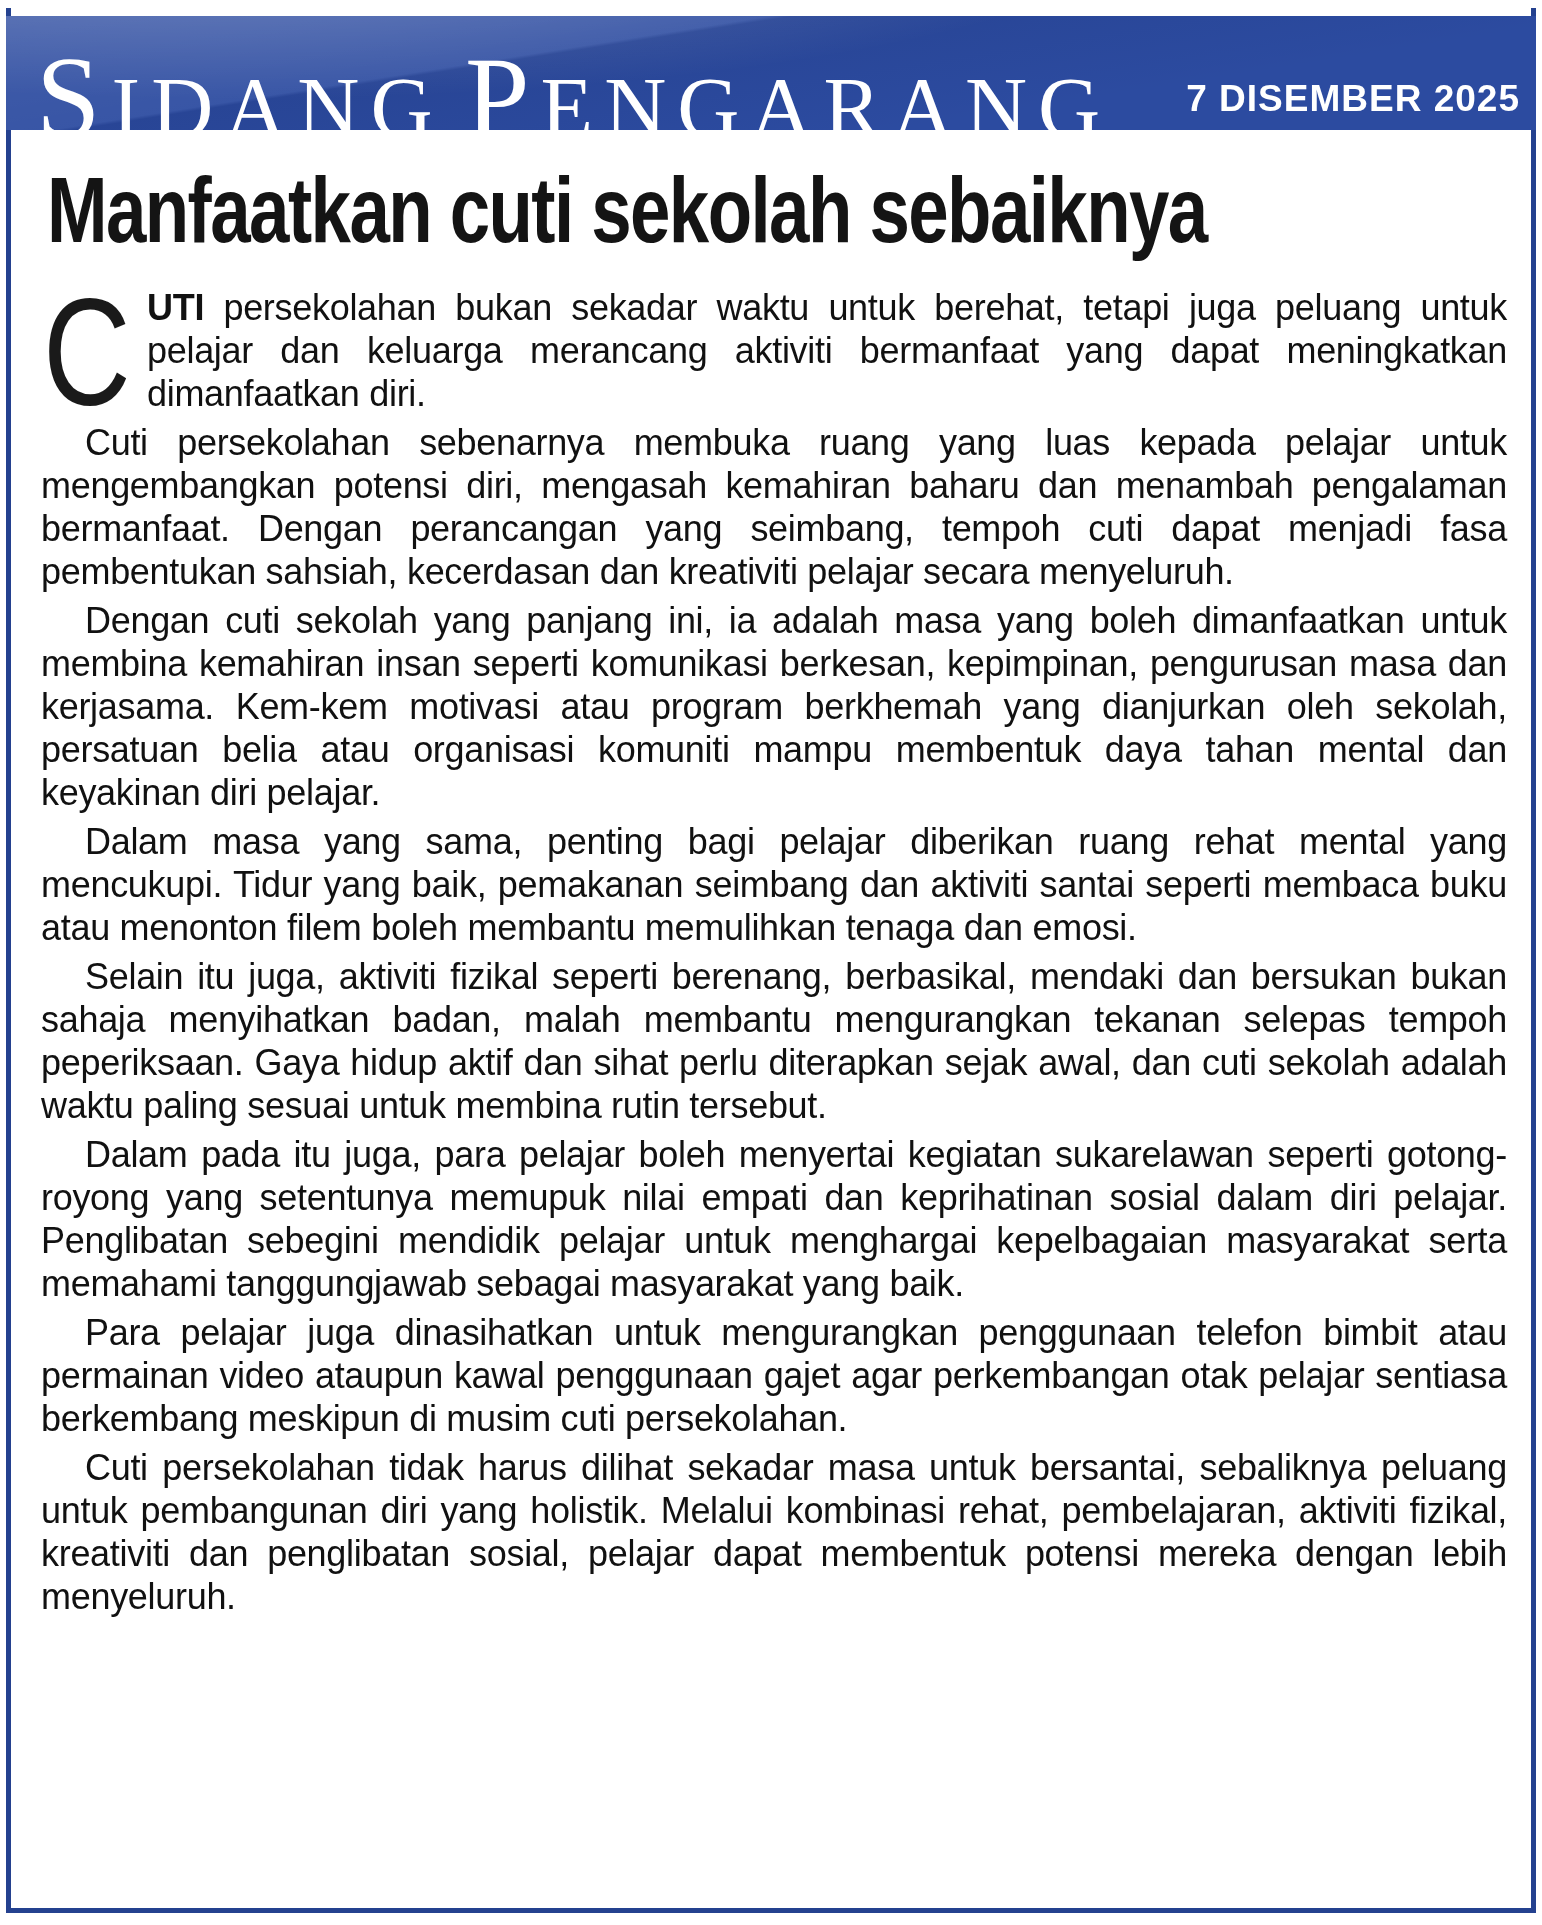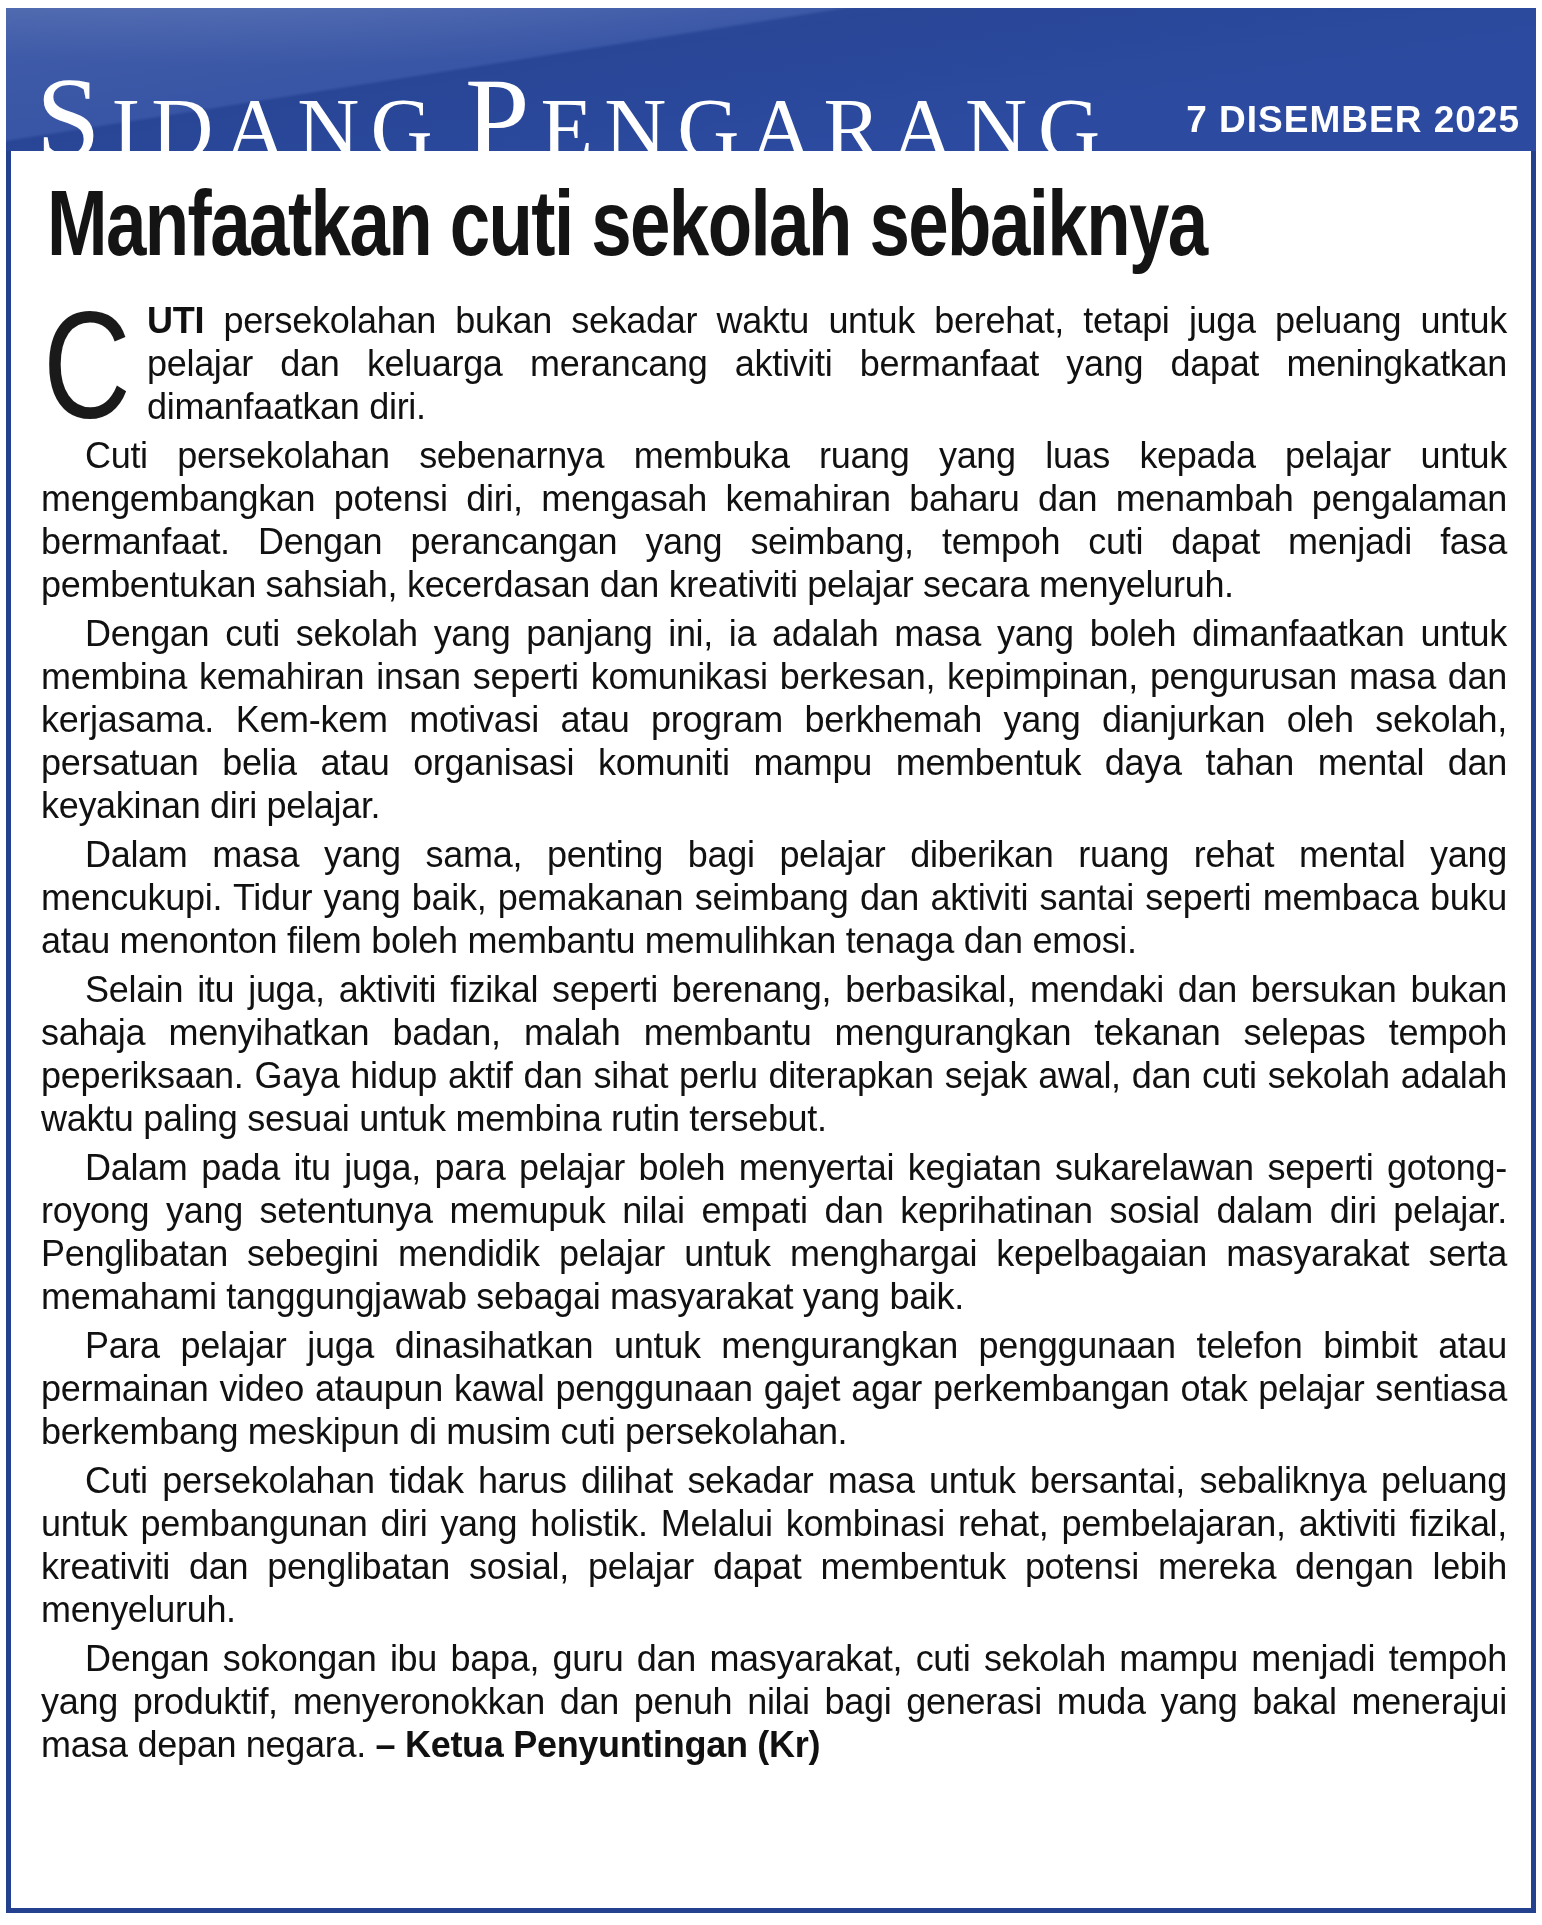--- a/index.html
+++ b/index.html
@@ -21,22 +21,22 @@
     width: 1530px;
     height: 1905px;
     box-sizing: border-box;
     border: 5px solid #24418f;
     border-top: none;
   }
 
   
   .banner {
     position: relative;
-    height: 143px;
-    margin: 0 -5px;               
+    height: 114px;
+    margin: 8px -5px;               
     background-color: #2c4ba0;
     background-image:
       radial-gradient(ellipse 1500px 300px at 15% -90%, rgba(255,255,255,0.30), rgba(255,255,255,0) 62%),
       linear-gradient(171deg, rgba(255,255,255,0.10) 0%, rgba(255,255,255,0.06) 34%, rgba(8,18,60,0.10) 35%, rgba(8,18,60,0) 72%);
   }
 
   .banner-title {
     position: absolute;
     left: 30px;
     bottom: -26px;
@@ -127,19 +127,16 @@
       </p>
 
       <p class="body-p">Cuti persekolahan sebenarnya membuka ruang yang luas kepada pelajar untuk mengembangkan potensi diri, mengasah kemahiran baharu dan menambah pengalaman bermanfaat. Dengan perancangan yang seimbang, tempoh cuti dapat menjadi fasa pembentukan sahsiah, kecerdasan dan kreativiti pelajar secara menyeluruh.</p>
       <p class="body-p">Dengan cuti sekolah yang panjang ini, ia adalah masa yang boleh dimanfaatkan untuk membina kemahiran insan seperti komunikasi berkesan, kepimpinan, pengurusan masa dan kerjasama. Kem-kem motivasi atau program berkhemah yang dianjurkan oleh sekolah, persatuan belia atau organisasi komuniti mampu membentuk daya tahan mental dan keyakinan diri pelajar.</p>
       <p class="body-p">Dalam masa yang sama, penting bagi pelajar diberikan ruang rehat mental yang mencukupi. Tidur yang baik, pemakanan seimbang dan aktiviti santai seperti membaca buku atau menonton filem boleh membantu memulihkan tenaga dan emosi.</p>
       <p class="body-p">Selain itu juga, aktiviti fizikal seperti berenang, berbasikal, mendaki dan bersukan bukan sahaja menyihatkan badan, malah membantu mengurangkan tekanan selepas tempoh peperiksaan. Gaya hidup aktif dan sihat perlu diterapkan sejak awal, dan cuti sekolah adalah waktu paling sesuai untuk membina rutin tersebut.</p>
       <p class="body-p">Dalam pada itu juga, para pelajar boleh menyertai kegiatan sukarelawan seperti gotong-royong yang setentunya memupuk nilai empati dan keprihatinan sosial dalam diri pelajar. Penglibatan sebegini mendidik pelajar untuk menghargai kepelbagaian masyarakat serta memahami tanggungjawab sebagai masyarakat yang baik.</p>
       <p class="body-p">Para pelajar juga dinasihatkan untuk mengurangkan penggunaan telefon bimbit atau permainan video ataupun kawal penggunaan gajet agar perkembangan otak pelajar sentiasa berkembang meskipun di musim cuti persekolahan.</p>
       <p class="body-p">Cuti persekolahan tidak harus dilihat sekadar masa untuk bersantai, sebaliknya peluang untuk pembangunan diri yang holistik. Melalui kombinasi rehat, pembelajaran, aktiviti fizikal, kreativiti dan penglibatan sosial, pelajar dapat membentuk potensi mereka dengan lebih menyeluruh.</p>
 
-      <p class="body-p closing">
-        <span>Dengan sokongan ibu bapa, guru dan masyarakat, cuti sekolah mampu menjadi tempoh yang produktif, menyeronokkan dan penuh nilai bagi generasi muda yang bakal menerajui masa depan negara. </span><b>– Ketua Penyuntingan (Kr)</b>
-      </p>
     </div>
 
   </div>
 </div>
 
 </body></html>

